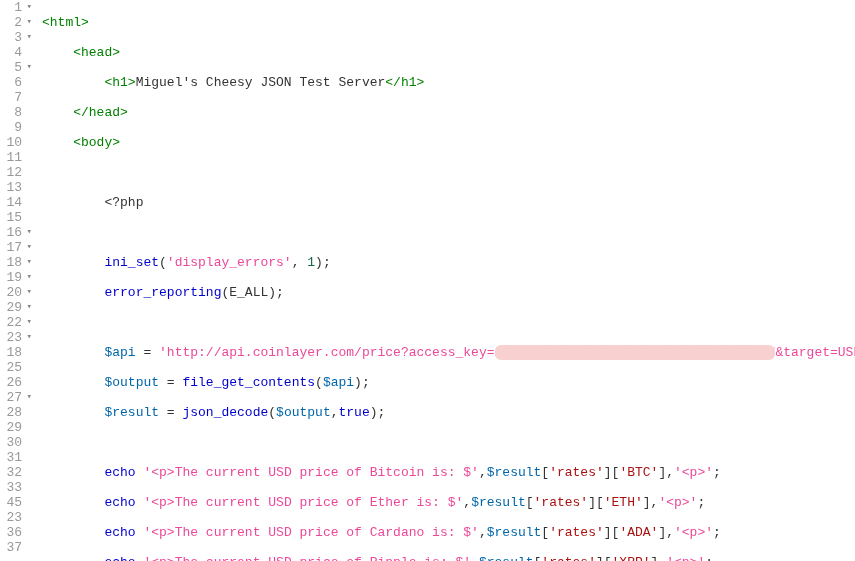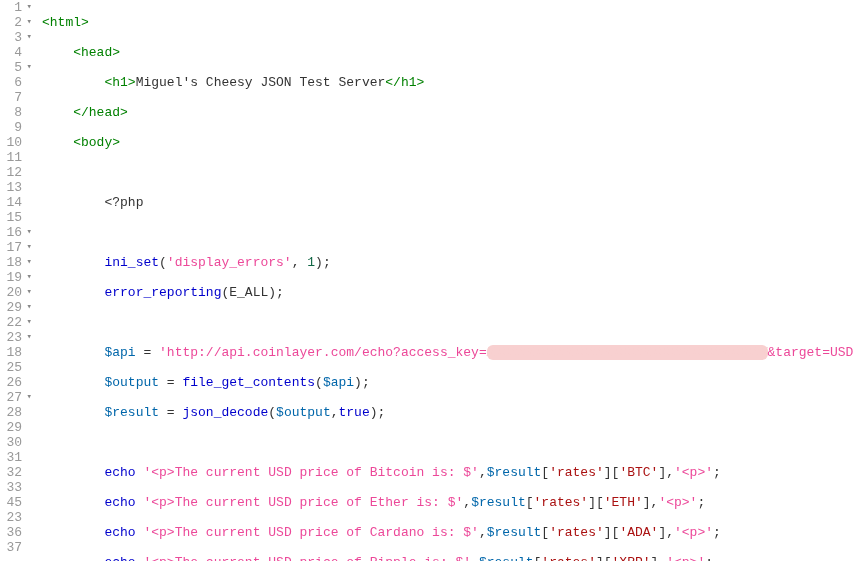--- a/index.html
+++ b/index.html
@@ -105,21 +105,21 @@
 <div class="line"><span>    </span><span class="t-tag">&lt;head&gt;</span></div>
 <div class="line"><span>        </span><span class="t-tag">&lt;h1&gt;</span><span class="t-text">Miguel's Cheesy JSON Test Server</span><span class="t-tag">&lt;/h1&gt;</span></div>
 <div class="line"><span>    </span><span class="t-tag">&lt;/head&gt;</span></div>
 <div class="line"><span>    </span><span class="t-tag">&lt;body&gt;</span></div>
 <div class="line"></div>
 <div class="line"><span>        </span><span class="t-php">&lt;?php</span></div>
 <div class="line"></div>
 <div class="line"><span>        </span><span class="t-fn">ini_set</span><span class="t-op">(</span><span class="t-str">'display_errors'</span><span class="t-op">, </span><span class="t-num">1</span><span class="t-op">);</span></div>
 <div class="line"><span>        </span><span class="t-fn">error_reporting</span><span class="t-op">(</span><span class="t-const">E_ALL</span><span class="t-op">);</span></div>
 <div class="line"></div>
-<div class="line"><span>        </span><span class="t-var">$api</span><span class="t-op"> = </span><span class="t-str">'http://api.coinlayer.com/echo?access_key=</span><span class="redact">XXXXXXXXXXXXXXXXXXXXXXXXXXXXXXXXXXXX</span><span class="t-str">&amp;target=USD'</span></div>
+<div class="line"><span>        </span><span class="t-var">$api</span><span class="t-op"> = </span><span class="t-str">'http://api.coinlayer.com/price?access_key=</span><span class="redact">XXXXXXXXXXXXXXXXXXXXXXXXXXXXXXXXXXXX</span><span class="t-str">&amp;target=USD'</span></div>
 <div class="line"><span>        </span><span class="t-var">$output</span><span class="t-op"> = </span><span class="t-fn">file_get_contents</span><span class="t-op">(</span><span class="t-var">$api</span><span class="t-op">);</span></div>
 <div class="line"><span>        </span><span class="t-var">$result</span><span class="t-op"> = </span><span class="t-fn">json_decode</span><span class="t-op">(</span><span class="t-var">$output</span><span class="t-op">,</span><span class="t-kw">true</span><span class="t-op">);</span></div>
 <div class="line"></div>
 <div class="line"><span>        </span><span class="t-kw">echo</span><span> </span><span class="t-str">'&lt;p&gt;The current USD price of Bitcoin is: $'</span><span class="t-op">,</span><span class="t-var">$result</span><span class="t-op">[</span><span class="t-idx">'rates'</span><span class="t-op">][</span><span class="t-idx">'BTC'</span><span class="t-op">],</span><span class="t-str">'&lt;p&gt;'</span><span class="t-op">;</span></div>
 <div class="line"><span>        </span><span class="t-kw">echo</span><span> </span><span class="t-str">'&lt;p&gt;The current USD price of Ether is: $'</span><span class="t-op">,</span><span class="t-var">$result</span><span class="t-op">[</span><span class="t-idx">'rates'</span><span class="t-op">][</span><span class="t-idx">'ETH'</span><span class="t-op">],</span><span class="t-str">'&lt;p&gt;'</span><span class="t-op">;</span></div>
 <div class="line"><span>        </span><span class="t-kw">echo</span><span> </span><span class="t-str">'&lt;p&gt;The current USD price of Cardano is: $'</span><span class="t-op">,</span><span class="t-var">$result</span><span class="t-op">[</span><span class="t-idx">'rates'</span><span class="t-op">][</span><span class="t-idx">'ADA'</span><span class="t-op">],</span><span class="t-str">'&lt;p&gt;'</span><span class="t-op">;</span></div>
 <div class="line"><span>        </span><span class="t-kw">echo</span><span> </span><span class="t-str">'&lt;p&gt;The current USD price of Ripple is: $'</span><span class="t-op">,</span><span class="t-var">$result</span><span class="t-op">[</span><span class="t-idx">'rates'</span><span class="t-op">][</span><span class="t-idx">'XRP'</span><span class="t-op">],</span><span class="t-str">'&lt;p&gt;'</span><span class="t-op">;</span></div>
 
 
 

